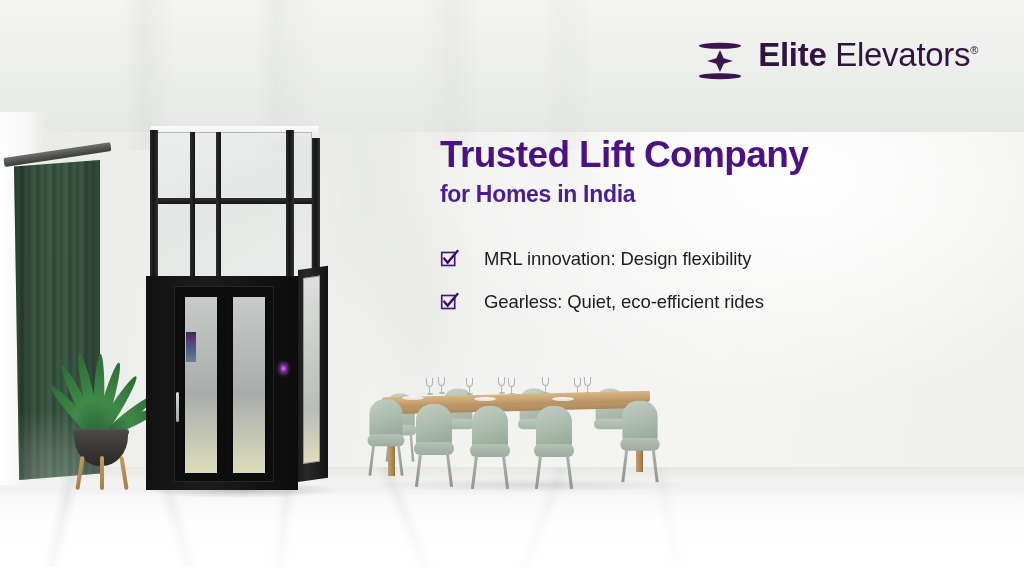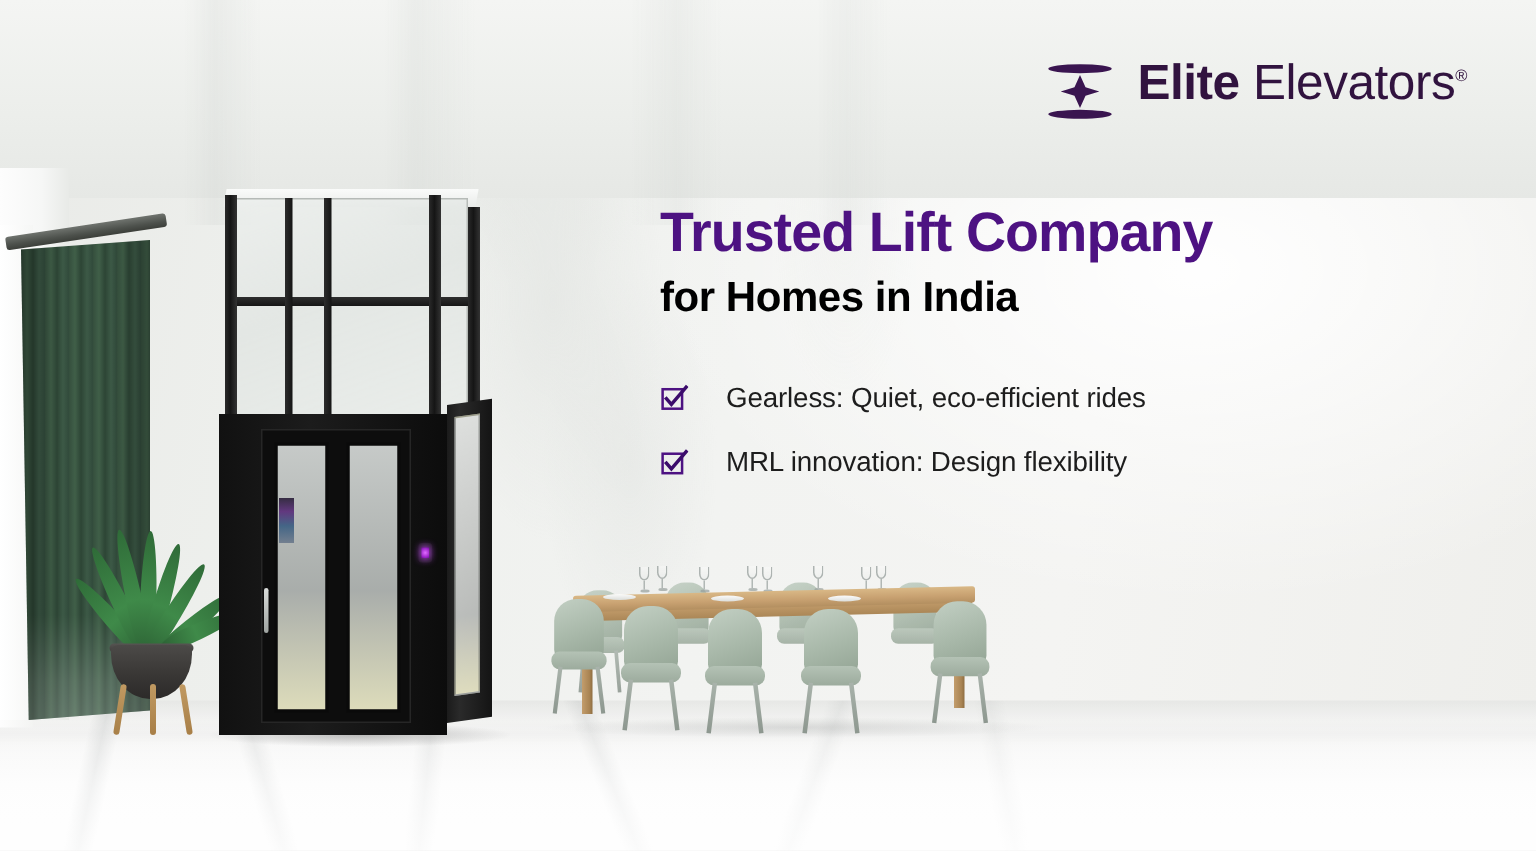--- a/index.html
+++ b/index.html
@@ -305,23 +305,23 @@
   .content { position: absolute; left: 440px; top: 133px; width: 520px; }
   .headline-1 {
     font-size: 37px;
     font-weight: bold;
     color: #4d1282;
     letter-spacing: -0.6px;
     line-height: 1.18;
     white-space: nowrap;
   }
   .headline-2 {
-    font-size: 28px;
+    font-size: 23px;
     font-weight: bold;
-    color: #000000;
+    color: #4c1d95;
     letter-spacing: -0.3px;
     line-height: 1.3;
     margin-top: 3px;
     white-space: nowrap;
   }
   .bullets { margin-top: 38px; }
   .bullet {
     display: flex;
     align-items: center;
     gap: 25px;
@@ -514,25 +514,25 @@
   <div class="content">
     <div class="headline-1">Trusted Lift Company</div>
     <div class="headline-2">for Homes in India</div>
 
     <div class="bullets">
       <div class="bullet">
         <svg class="check-icon" viewBox="0 0 24 24">
           <rect x="2.2" y="4.4" width="16.4" height="16.4" fill="none" stroke="#4d1282" stroke-width="2.1"></rect>
           <path d="M5.4 12.3 L9.6 17.2 L22 2.6" fill="none" stroke="#3b0c6b" stroke-width="2.9" stroke-linecap="square"></path>
         </svg>
-        <div class="bullet-text">Gearless: Quiet, eco-efficient rides</div>
+        <div class="bullet-text">MRL innovation: Design flexibility</div>
       </div>
       <div class="bullet">
         <svg class="check-icon" viewBox="0 0 24 24">
           <rect x="2.2" y="4.4" width="16.4" height="16.4" fill="none" stroke="#4d1282" stroke-width="2.1"></rect>
           <path d="M5.4 12.3 L9.6 17.2 L22 2.6" fill="none" stroke="#3b0c6b" stroke-width="2.9" stroke-linecap="square"></path>
         </svg>
-        <div class="bullet-text">MRL innovation: Design flexibility</div>
+        <div class="bullet-text">Gearless: Quiet, eco-efficient rides</div>
       </div>
     </div>
   </div>
 
 </div>
 
 </body></html>

